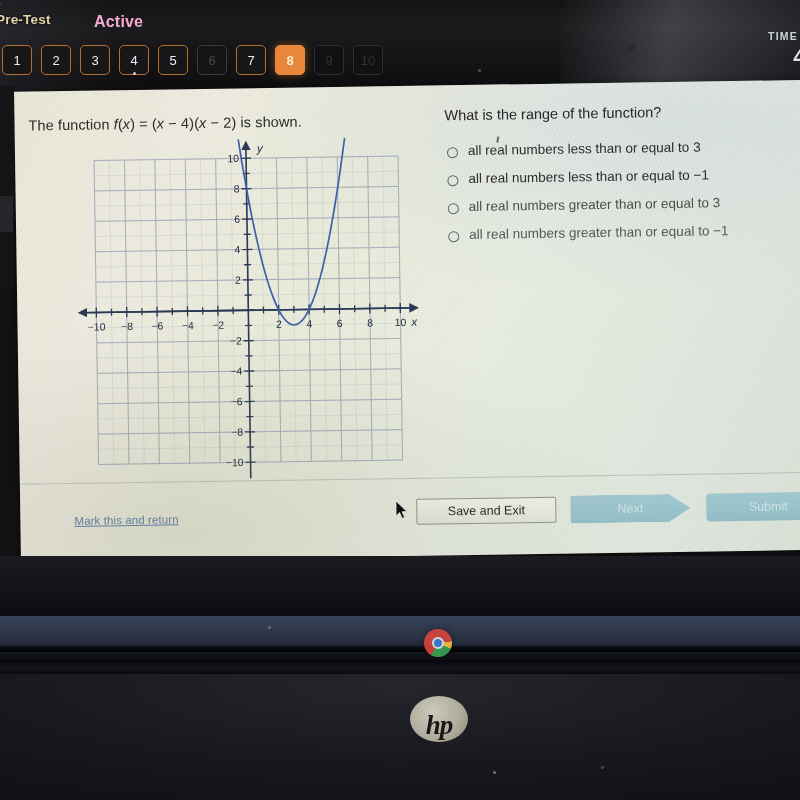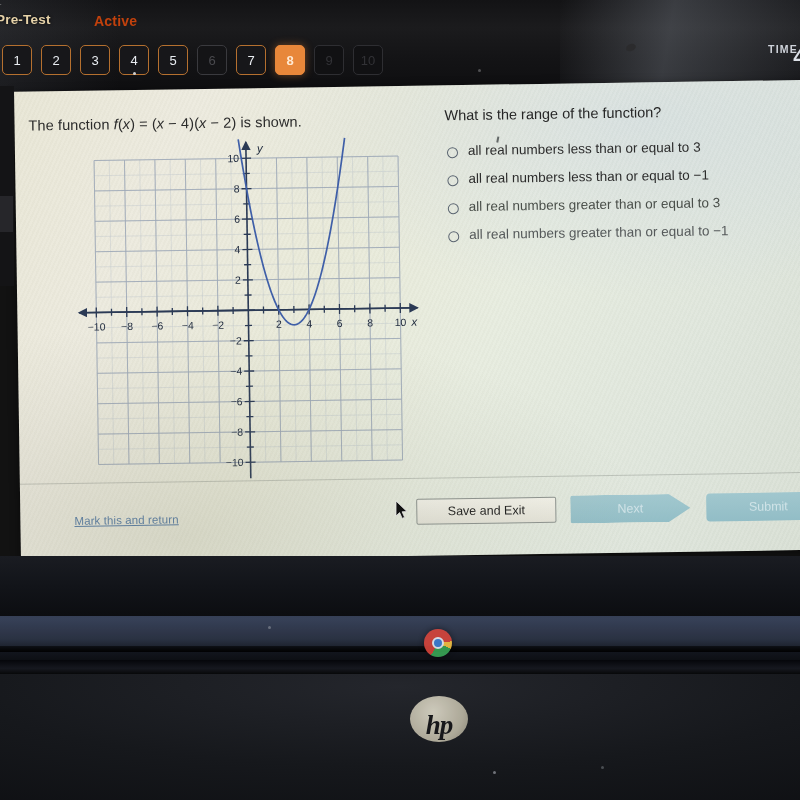--- a/index.html
+++ b/index.html
@@ -94,33 +94,32 @@
   .dust2{position:absolute;left:478px;top:69px;width:3px;height:3px;border-radius:50%;background:#6b6b6e;opacity:.7;}
 
   .app-label{
     position:absolute; left:-4px; top:12px;
     font-size:13.5px; font-weight:700; color:#e6d2a8;
     letter-spacing:.2px;
     text-shadow:0 0 3px rgba(0,0,0,.9);
   }
   .app-status{
     position:absolute; left:94px; top:13px;
-    font-size:14px; font-weight:700; color:#c2410c;
+    font-size:16px; font-weight:700; color:#f9a8d4;
     letter-spacing:.2px;
   }
   .top-fragment{
     position:absolute; left:-2px; top:-6px;
     font-size:12px; color:#9a9a9a; opacity:.55;
   }
 
   .timer-label{
     position:absolute; right:2px; top:30px;
     font-size:10.5px; font-weight:700; color:#cfd3da;
     letter-spacing:1.2px;
-    margin-top:13px;
   }
   .timer-value{
     position:absolute; right:-6px; top:44px;
     font-size:22px; font-weight:700; color:#dde1e8;
     letter-spacing:.5px;
   }
 
   
   .qnav{ position:absolute; left:2px; top:45px; display:flex; gap:9px; }
   .chip{

